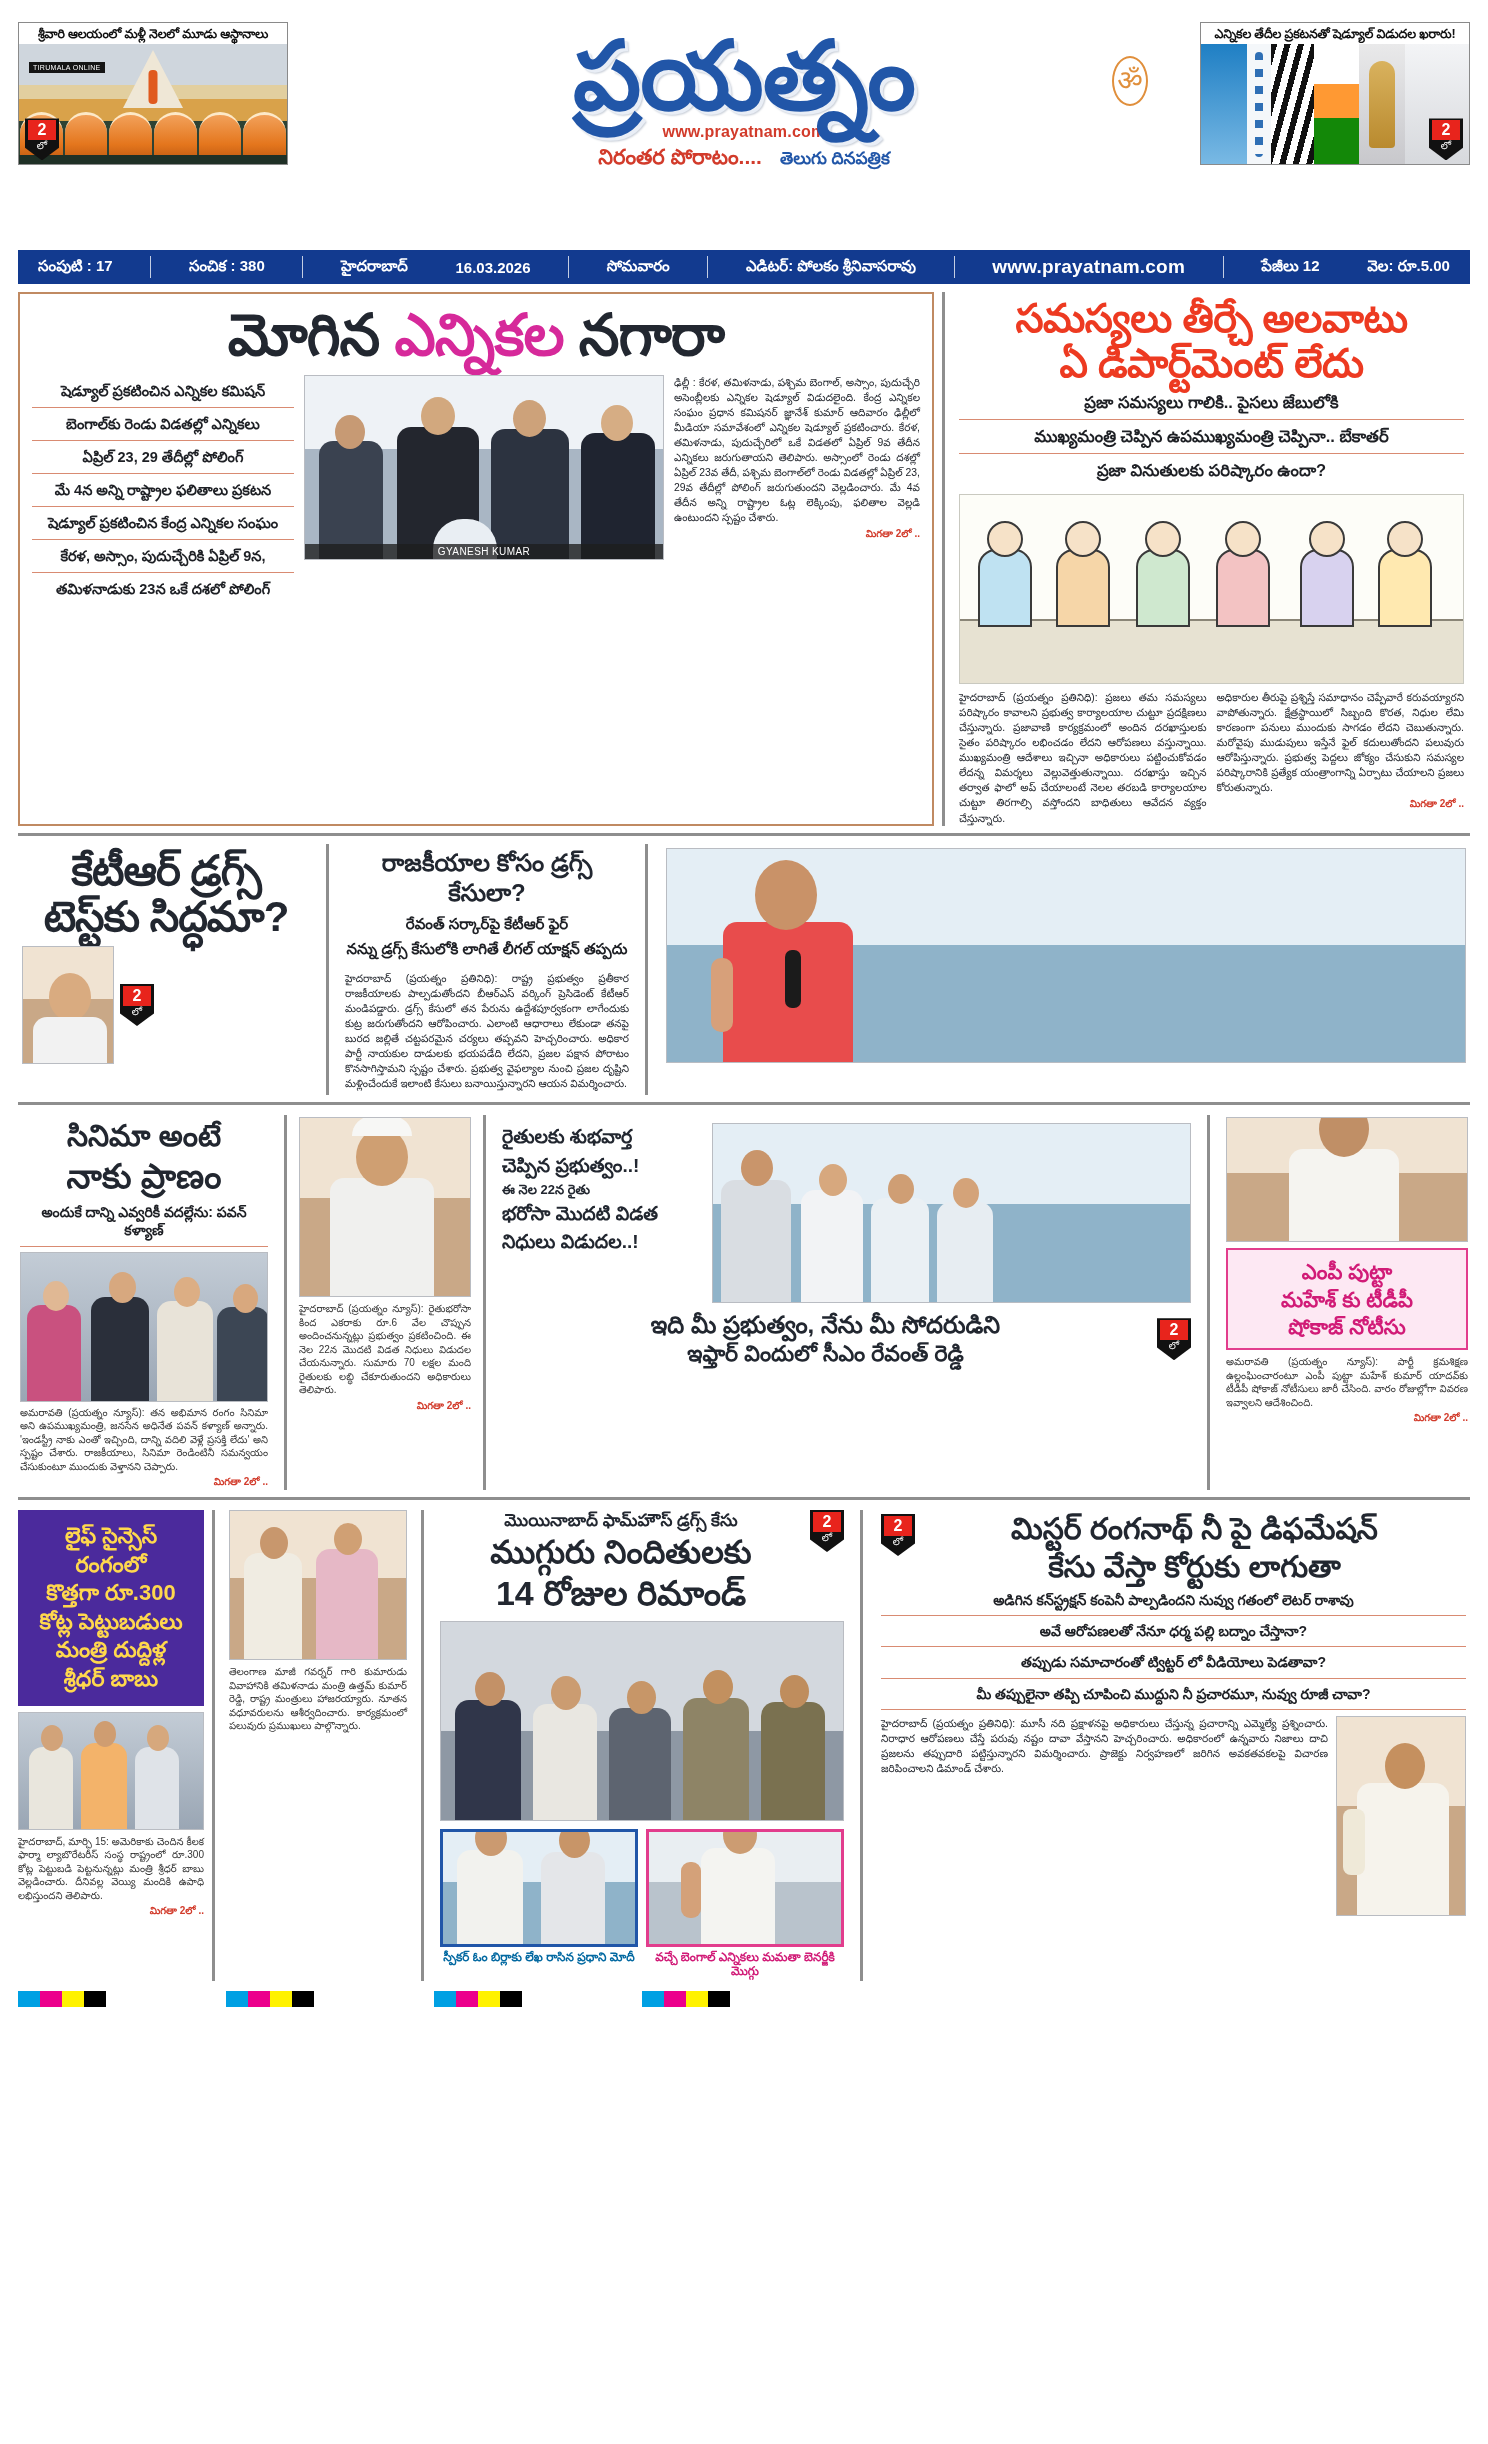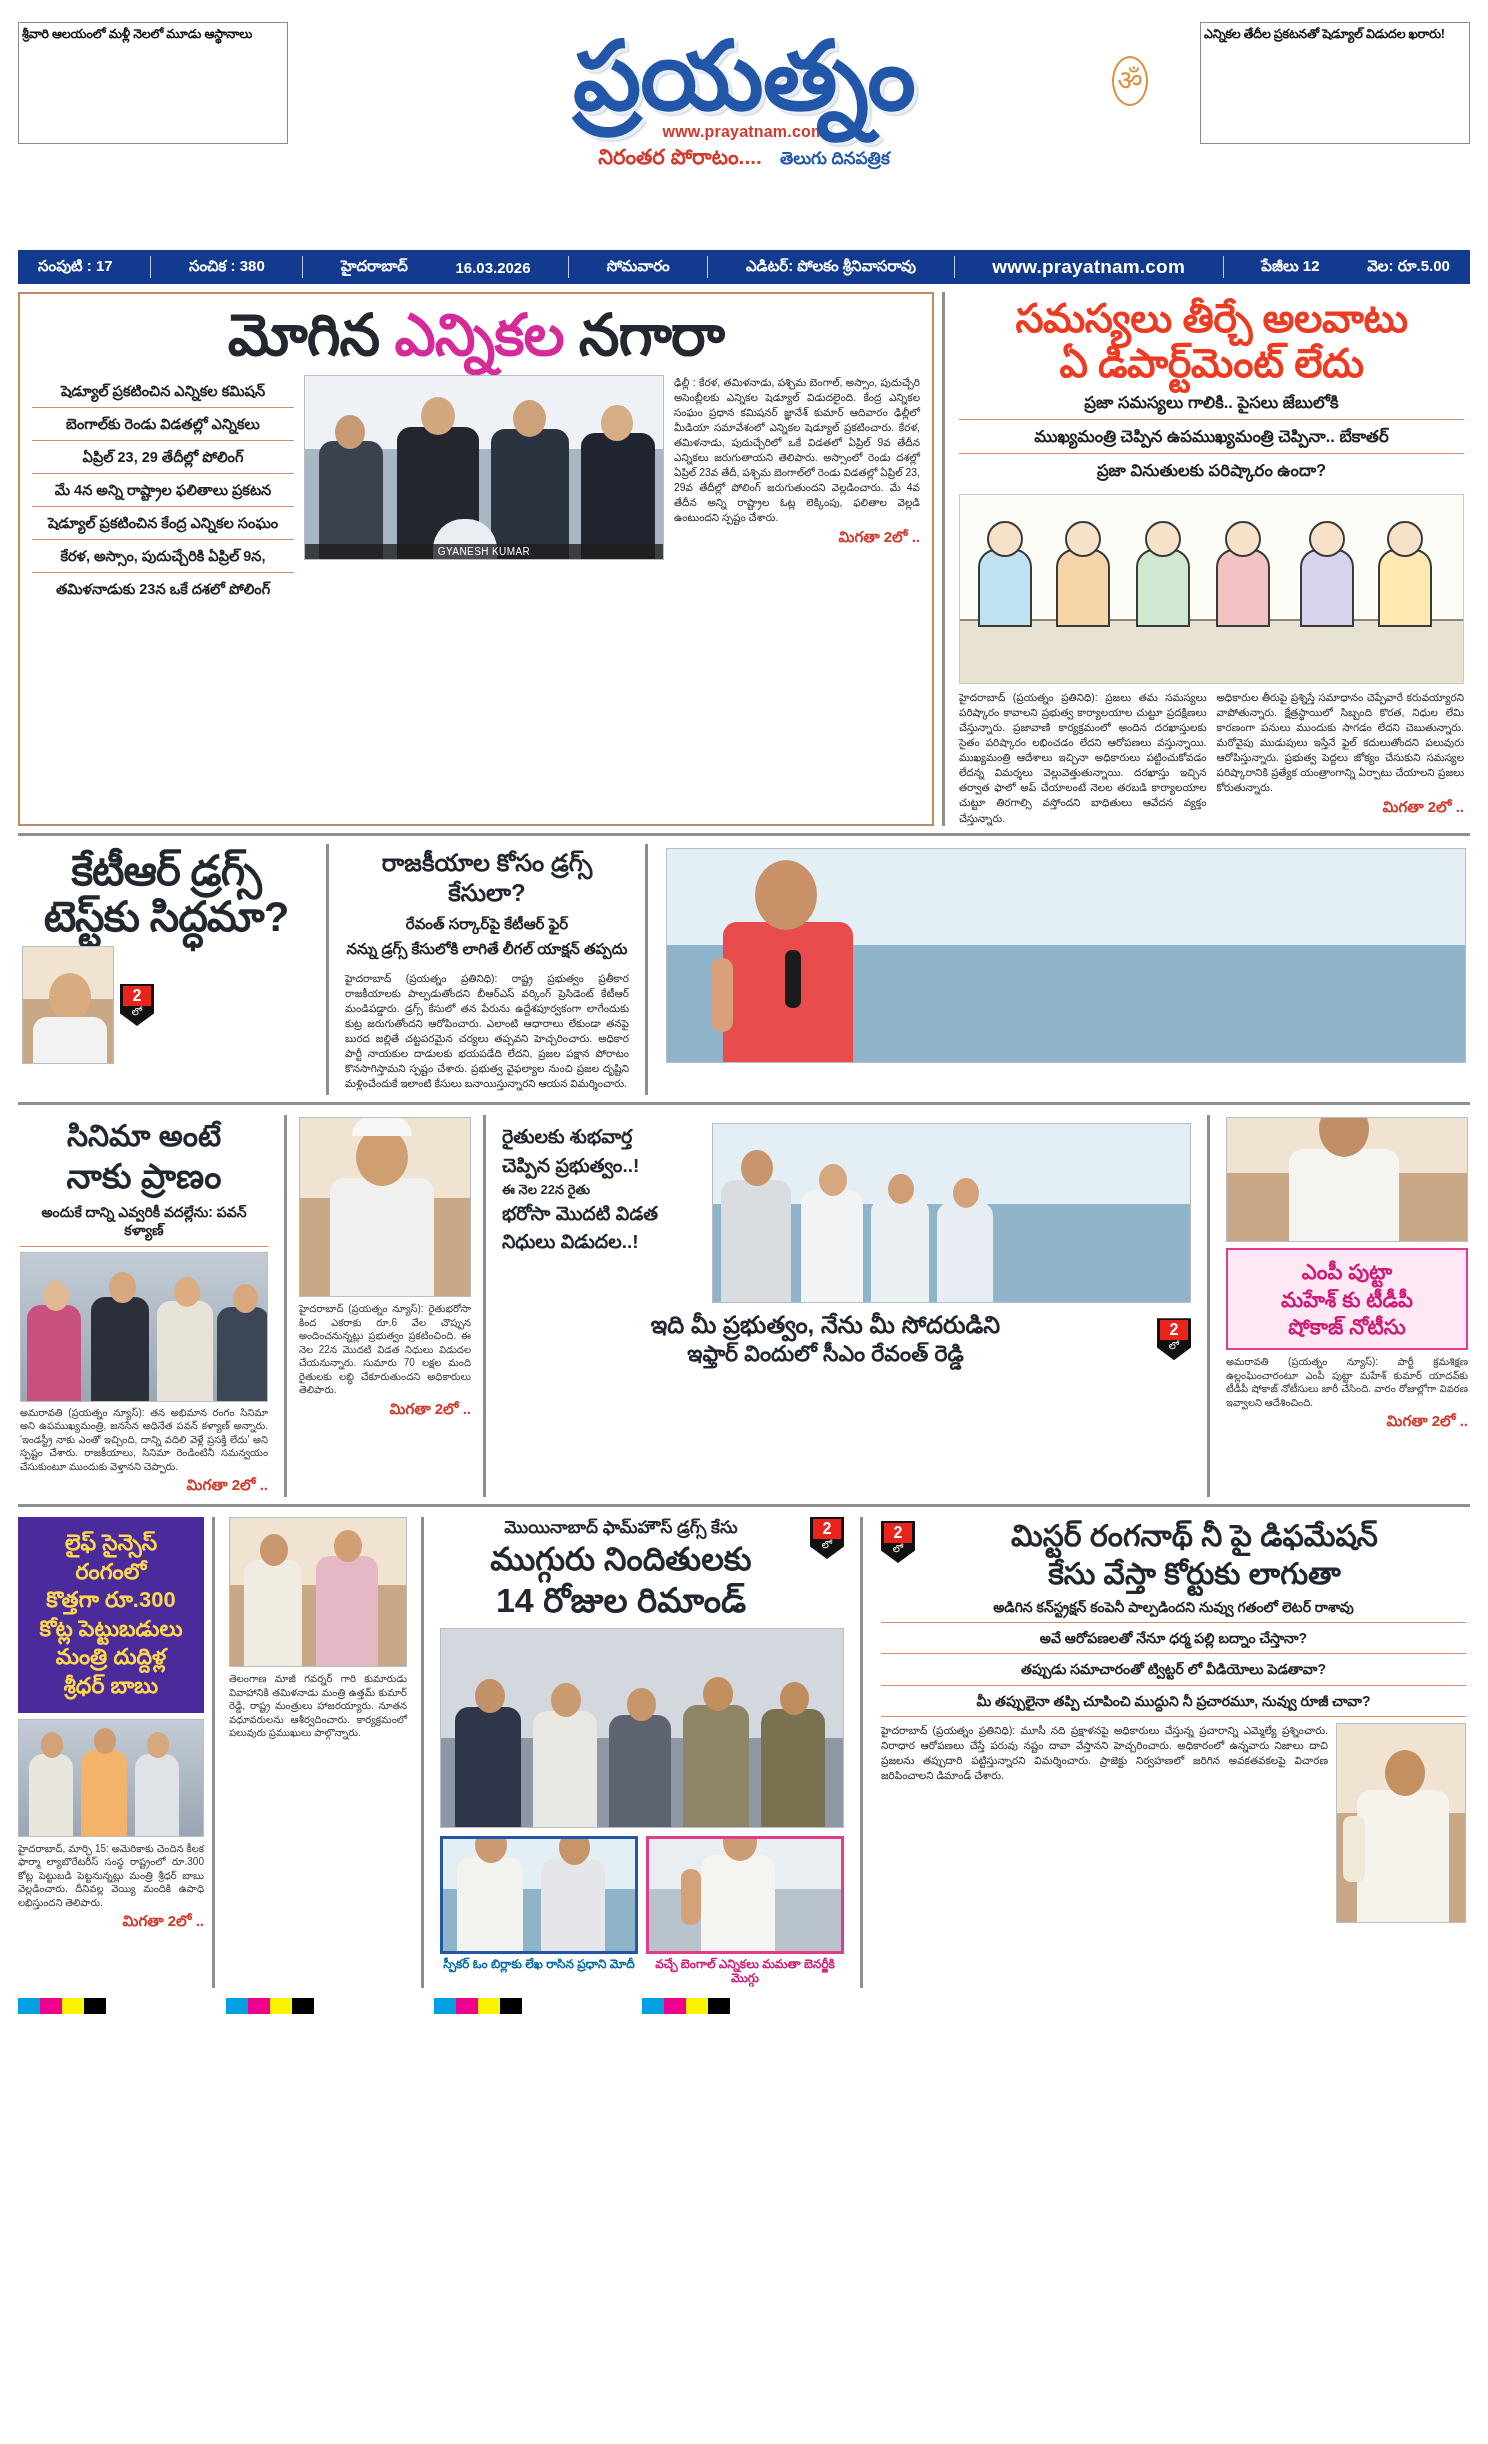--- a/index.html
+++ b/index.html
@@ -13,21 +13,21 @@
 
   .page { width: 1488px; height: 2444px; position: relative; background: #fff; padding: 0; }
 
   
   .masthead {
     display: flex; align-items: flex-start; justify-content: space-between;
     padding: 22px 18px 4px 18px; height: 250px;
   }
   .ear {
     width: 270px; border: 1px solid #8a8a8a; background: #fff;
-    display: flex; position: relative;
+    display: flex; flex-direction: column; position: relative;
   }
   .ear-cap {
     font-size: 12.5px; font-weight: bold; color: #111; text-align: center;
     padding: 4px 3px 3px 3px; line-height: 1.15; letter-spacing: -.2px;
   }
   .ear-img { height: 120px; position: relative; overflow: hidden; }
   .ear-badge {
     position: absolute; left: 6px; bottom: 4px; width: 34px; height: 42px; z-index: 4;
   }
   .ear-badge.right { left: auto; right: 6px; }
@@ -149,21 +149,21 @@
   }
   .cap-strip {
     position: absolute; left: 0; right: 0; bottom: 0; background: rgba(30,30,30,.78);
     color: #fff; font-size: 10px; text-align: center; padding: 2px 0; letter-spacing: .4px;
   }
   .body-col { flex: 1; }
   .body-text {
     font-size: 10.4px; line-height: 1.45; color: #20242b; text-align: justify;
     column-gap: 8px; hyphens: auto;
   }
-  .more-tag { color: #d23b2b; font-size: 15px; font-weight: bold; text-align: right; margin-top: 3px; }
+  .more-tag { color: #d23b2b; font-size: 10px; font-weight: bold; text-align: right; margin-top: 3px; }
 
   .h-red {
     color: #ed3a21; font-size: 40px; font-weight: bold; text-align: center;
     line-height: 1.12; letter-spacing: -.5px;
   }
   .sub-underline {
     font-size: 16.5px; font-weight: bold; color: #1d1f24; text-align: center;
     padding: 6px 0; border-bottom: 1px solid #d98b72; line-height: 1.3;
   }
 

